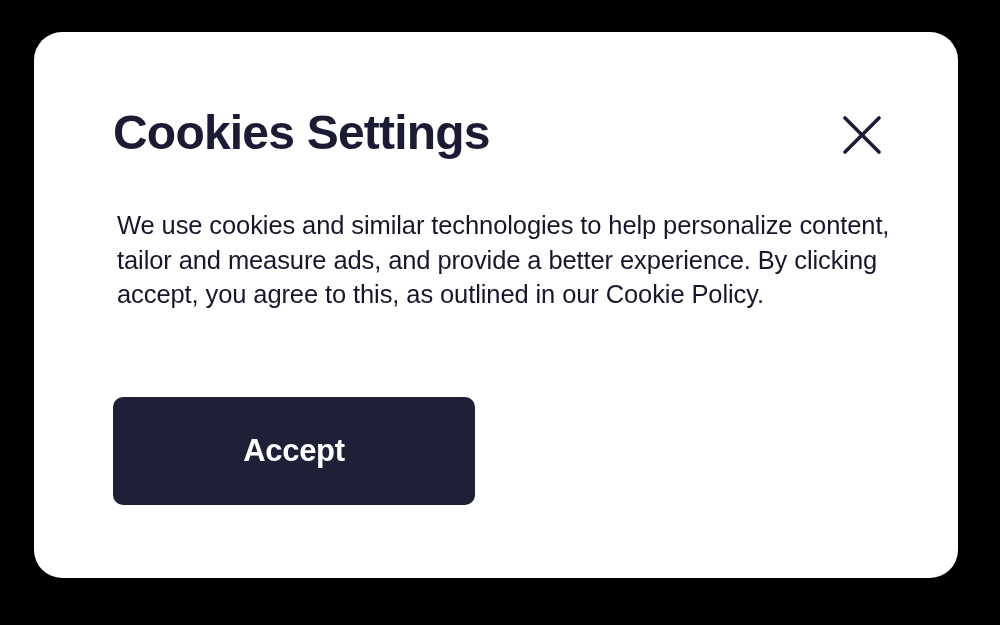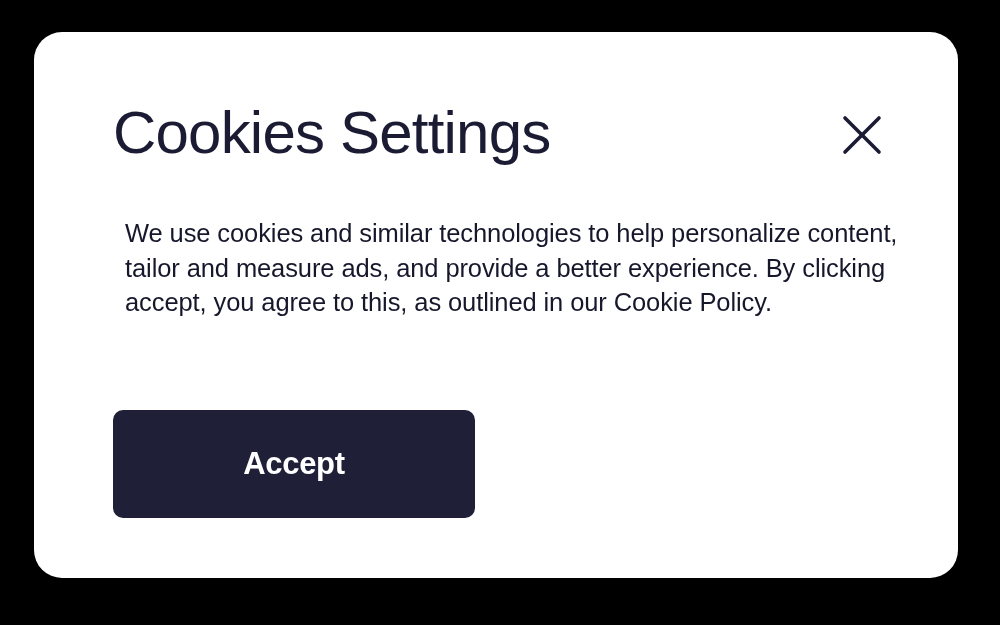--- a/index.html
+++ b/index.html
@@ -35,22 +35,22 @@
     top: 72px;
     right: 73px;
     height: 92px;
   }
   .modal-title {
     position: absolute;
     left: 0;
     top: 0;
     margin: 0;
     font-family: "Liberation Sans", sans-serif;
-    font-size: 60px;
-    font-weight: normal;
+    font-size: 48px;
+    font-weight: bold;
     letter-spacing: -0.8px;
     color: #1b1c33;
     line-height: 58px;
     white-space: nowrap;
   }
   .close-button {
     position: absolute;
     right: 0;
     top: 8px;
     width: 46px;
@@ -65,21 +65,21 @@
     justify-content: center;
   }
   .close-button svg {
     display: block;
   }
   .modal-body {
     position: absolute;
     left: 79px;
     top: 172px;
     width: 784px;
-    margin: 12px;
+    margin: 4px;
     font-family: "Liberation Sans", sans-serif;
     font-size: 25.5px;
     font-weight: normal;
     line-height: 34.5px;
     color: #16172b;
     letter-spacing: -0.1px;
     text-align: left;
     hyphens: auto;
     -webkit-hyphens: auto;
   }
@@ -99,21 +99,20 @@
     border-radius: 10px;
     font-family: "Liberation Sans", sans-serif;
     font-size: 31px;
     font-weight: bold;
     letter-spacing: -0.3px;
     cursor: pointer;
     padding: 0;
     display: flex;
     align-items: center;
     justify-content: center;
-    margin-top: 13px;
   }
   .btn-accept {
     background: #1f2038;
     color: #ffffff;
   }
   .btn-preferences {
     background: #f0f0f3;
     color: #1b1c33;
   }
 </style>

